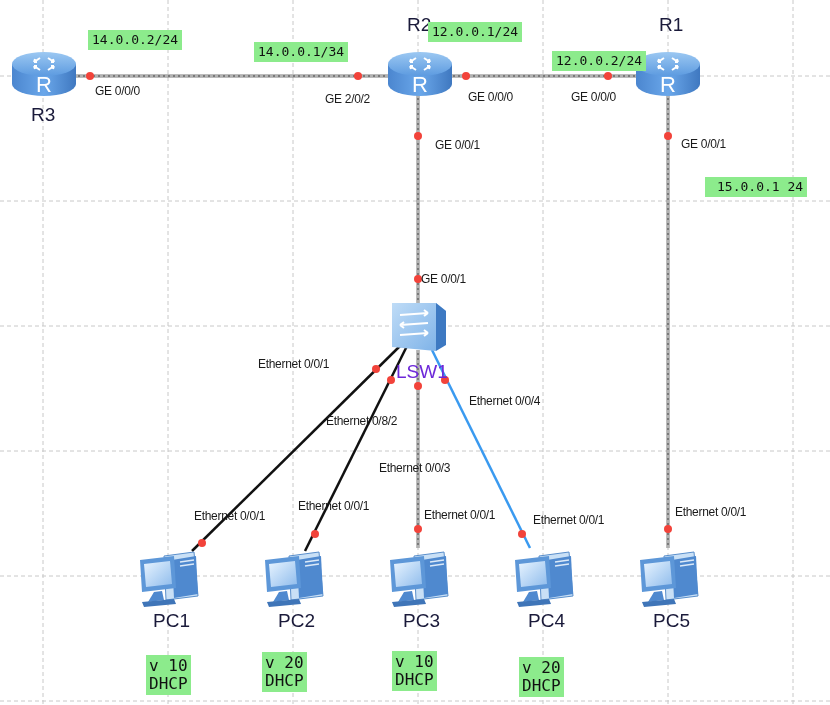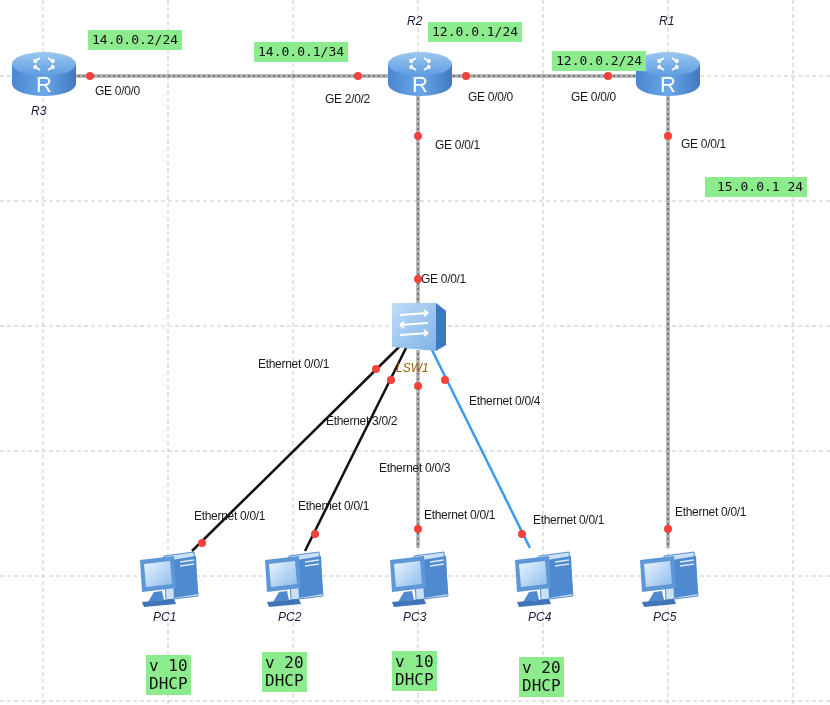--- a/index.html
+++ b/index.html
@@ -5,21 +5,21 @@
   html, body { margin:0; padding:0; background:#ffffff; }
   body { width:830px; height:705px; position:relative; overflow:hidden; font-family:"Liberation Sans", sans-serif; }
   #canvas { position:absolute; left:0; top:0; width:830px; height:705px; }
   .grid-line { stroke:#c8c8c8; stroke-width:1; stroke-dasharray:4 3; }
   .link-ge { stroke:#7a7a7a; stroke-width:3; }
   .link-ge-inner { stroke:#e8e8e8; stroke-width:1; stroke-dasharray:3 2; }
   .link-eth { stroke:#111111; stroke-width:2.5; }
   .link-eth-blue { stroke:#3a9af0; stroke-width:2.5; }
   .port-dot { fill:#f2433a; }
   .port-label { position:absolute; font-size:12px; color:#1a1a1a; white-space:nowrap; letter-spacing:-0.3px; }
-  .dev-label { position:absolute; font-size:12px; color:#1a1a3a; white-space:nowrap;font-style:italic; }
+  .dev-label { position:absolute; font-size:19px; color:#1a1a3a; white-space:nowrap; }
   .ip-tag { position:absolute; background:#8ceb8c; font-family:"DejaVu Sans Mono", monospace; font-size:13px; color:#111; padding:1px 4px; white-space:nowrap; line-height:18px; }
   .vlan-tag { position:absolute; background:#8ceb8c; font-family:"DejaVu Sans Mono", monospace; font-size:16px; color:#111; padding:2px 3px; line-height:18px; white-space:pre; }
 </style>
 </head>
 <body>
 
 <svg id="canvas" viewBox="0 0 830 705" xmlns="http://www.w3.org/2000/svg">
   <defs>
     <linearGradient id="routerTop" x1="0" y1="0" x2="0" y2="1">
       <stop offset="0" stop-color="#9cc8f2"></stop>
@@ -138,36 +138,36 @@
   <use href="#pc-shape" x="168" y="574"></use>
   <use href="#pc-shape" x="293" y="574"></use>
   <use href="#pc-shape" x="418" y="574"></use>
   <use href="#pc-shape" x="543" y="574"></use>
   <use href="#pc-shape" x="668" y="574"></use>
 </svg>
 
 <div class="dev-label" style="left:31px;top:104px;">R3</div>
 <div class="dev-label" style="left:407px;top:14px;">R2</div>
 <div class="dev-label" style="left:659px;top:14px;">R1</div>
-<div class="dev-label" style="left:396px;top:361px;color:#a16207;">LSW1</div>
+<div class="dev-label" style="left:396px;top:361px;color:#6d28d9;">LSW1</div>
 <div class="dev-label" style="left:153px;top:610px;">PC1</div>
 <div class="dev-label" style="left:278px;top:610px;">PC2</div>
 <div class="dev-label" style="left:403px;top:610px;">PC3</div>
 <div class="dev-label" style="left:528px;top:610px;">PC4</div>
 <div class="dev-label" style="left:653px;top:610px;">PC5</div>
 
 <div class="port-label" style="left:95px;top:84px;">GE 0/0/0</div>
 <div class="port-label" style="left:325px;top:92px;">GE 2/0/2</div>
 <div class="port-label" style="left:468px;top:90px;">GE 0/0/0</div>
 <div class="port-label" style="left:571px;top:90px;">GE 0/0/0</div>
 <div class="port-label" style="left:435px;top:138px;">GE 0/0/1</div>
 <div class="port-label" style="left:681px;top:137px;">GE 0/0/1</div>
 <div class="port-label" style="left:421px;top:272px;">GE 0/0/1</div>
 <div class="port-label" style="left:258px;top:357px;">Ethernet 0/0/1</div>
-<div class="port-label" style="left:326px;top:414px;">Ethernet 3/0/2</div>
+<div class="port-label" style="left:326px;top:414px;">Ethernet 0/8/2</div>
 <div class="port-label" style="left:379px;top:461px;">Ethernet 0/0/3</div>
 <div class="port-label" style="left:469px;top:394px;">Ethernet 0/0/4</div>
 <div class="port-label" style="left:194px;top:509px;">Ethernet 0/0/1</div>
 <div class="port-label" style="left:298px;top:499px;">Ethernet 0/0/1</div>
 <div class="port-label" style="left:424px;top:508px;">Ethernet 0/0/1</div>
 <div class="port-label" style="left:533px;top:513px;">Ethernet 0/0/1</div>
 <div class="port-label" style="left:675px;top:505px;">Ethernet 0/0/1</div>
 
 <div class="ip-tag" style="left:88px;top:30px;text-align:center;">14.0.0.2/24</div>
 <div class="ip-tag" style="left:254px;top:42px;">14.0.0.1/34</div>

